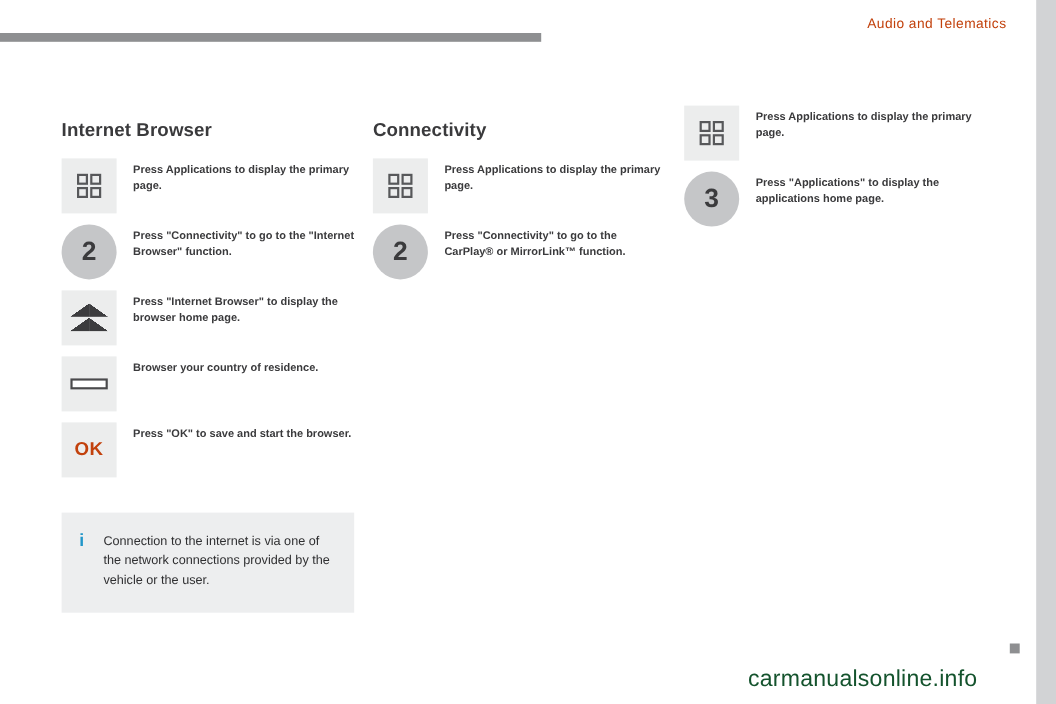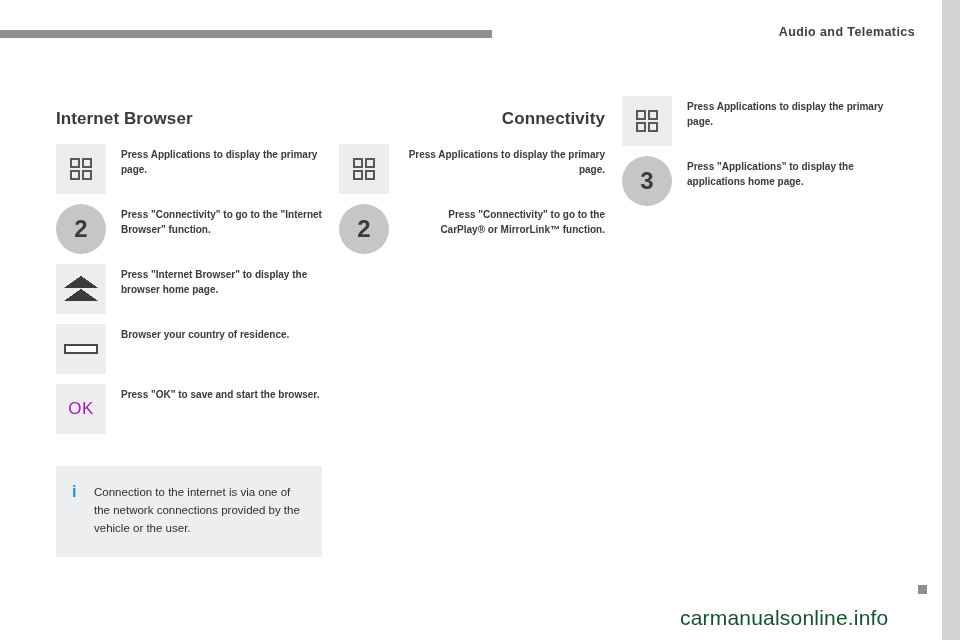--- a/index.html
+++ b/index.html
@@ -39,42 +39,42 @@
     position: absolute;
     left: 0;
     top: 30px;
     width: 492px;
     height: 8px;
     background: #8e8f91;
   }
   .header-title {
     position: absolute;
     right: 45px;
-    top: 25px;
+    top: 14px;
     font-size: 12.5px;
-    font-weight: bold;
-    color: #404040;
+    font-weight: normal;
+    color: #c2410c;
     letter-spacing: 0.4px;
     white-space: nowrap;
   }
 
   
   .columns {
     position: absolute;
     left: 56px;
     top: 96px;
     width: 860px;
   }
   .column {
     position: absolute;
     top: 0;
     width: 266px;
   }
   .col-1 { left: 0; }
-  .col-2 { left: 283px; text-align: right; }
+  .col-2 { left: 283px; }
   .col-3 { left: 566px; }
 
   .col-title {
     font-size: 17px;
     font-weight: bold;
     color: #3a3a3c;
     letter-spacing: 0.1px;
     margin: 12px 0 14px 0;
     height: 22px;
     line-height: 22px;
@@ -116,22 +116,22 @@
     align-items: center;
     justify-content: center;
     font-size: 24px;
     font-weight: bold;
     color: #3b3b3d;
     box-sizing: border-box;
   }
 
   .icon-ok {
     font-size: 17px;
-    font-weight: normal;
-    color: #a21caf;
+    font-weight: bold;
+    color: #c2410c;
     letter-spacing: 0.5px;
   }
 
   .step-text {
     flex: 1 1 auto;
     padding-left: 15px;
     padding-top: 3px;
     font-size: 10px;
     font-weight: bold;
     line-height: 15px;

